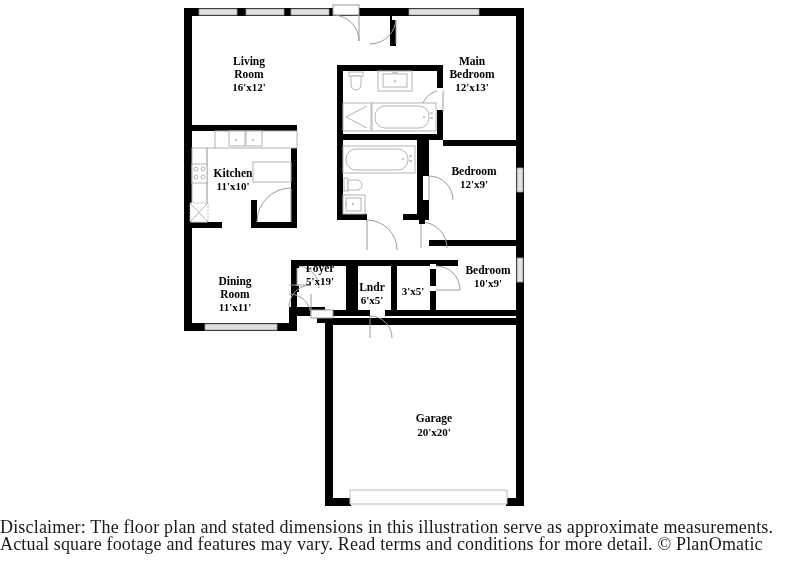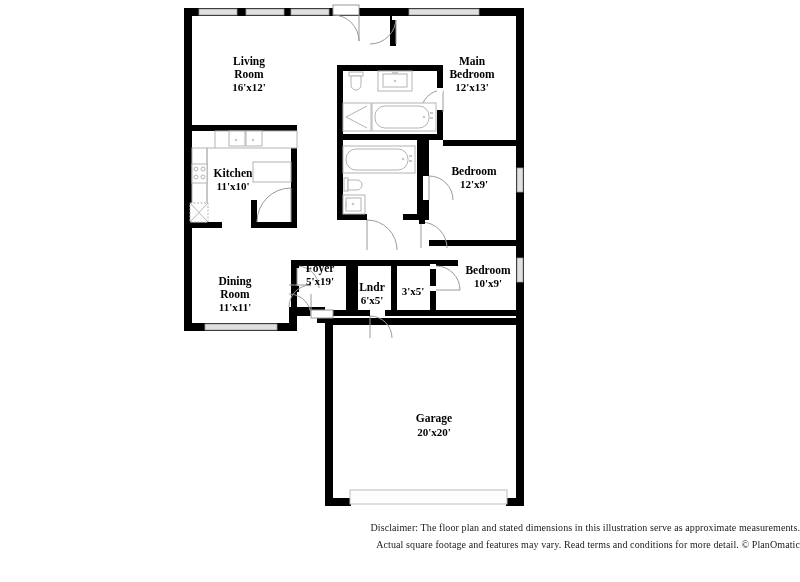--- a/index.html
+++ b/index.html
@@ -20,23 +20,23 @@
     left: 0;
     top: 0;
     width: 800px;
     height: 582px;
   }
   .disclaimer {
     position: absolute;
     left: 0;
     top: 519px;
     width: 800px;
-    text-align: right;
+    text-align: left;
     font-family: "Liberation Serif", serif;
-    font-size: 10px;
+    font-size: 18px;
     line-height: 17px;
     color: #1a1a1a;
     letter-spacing: 0.01em;
   }
   .disclaimer div { white-space: nowrap; }
   svg text {
     font-family: "Liberation Serif", serif;
     font-weight: bold;
     fill: #000000;
     text-anchor: middle;

